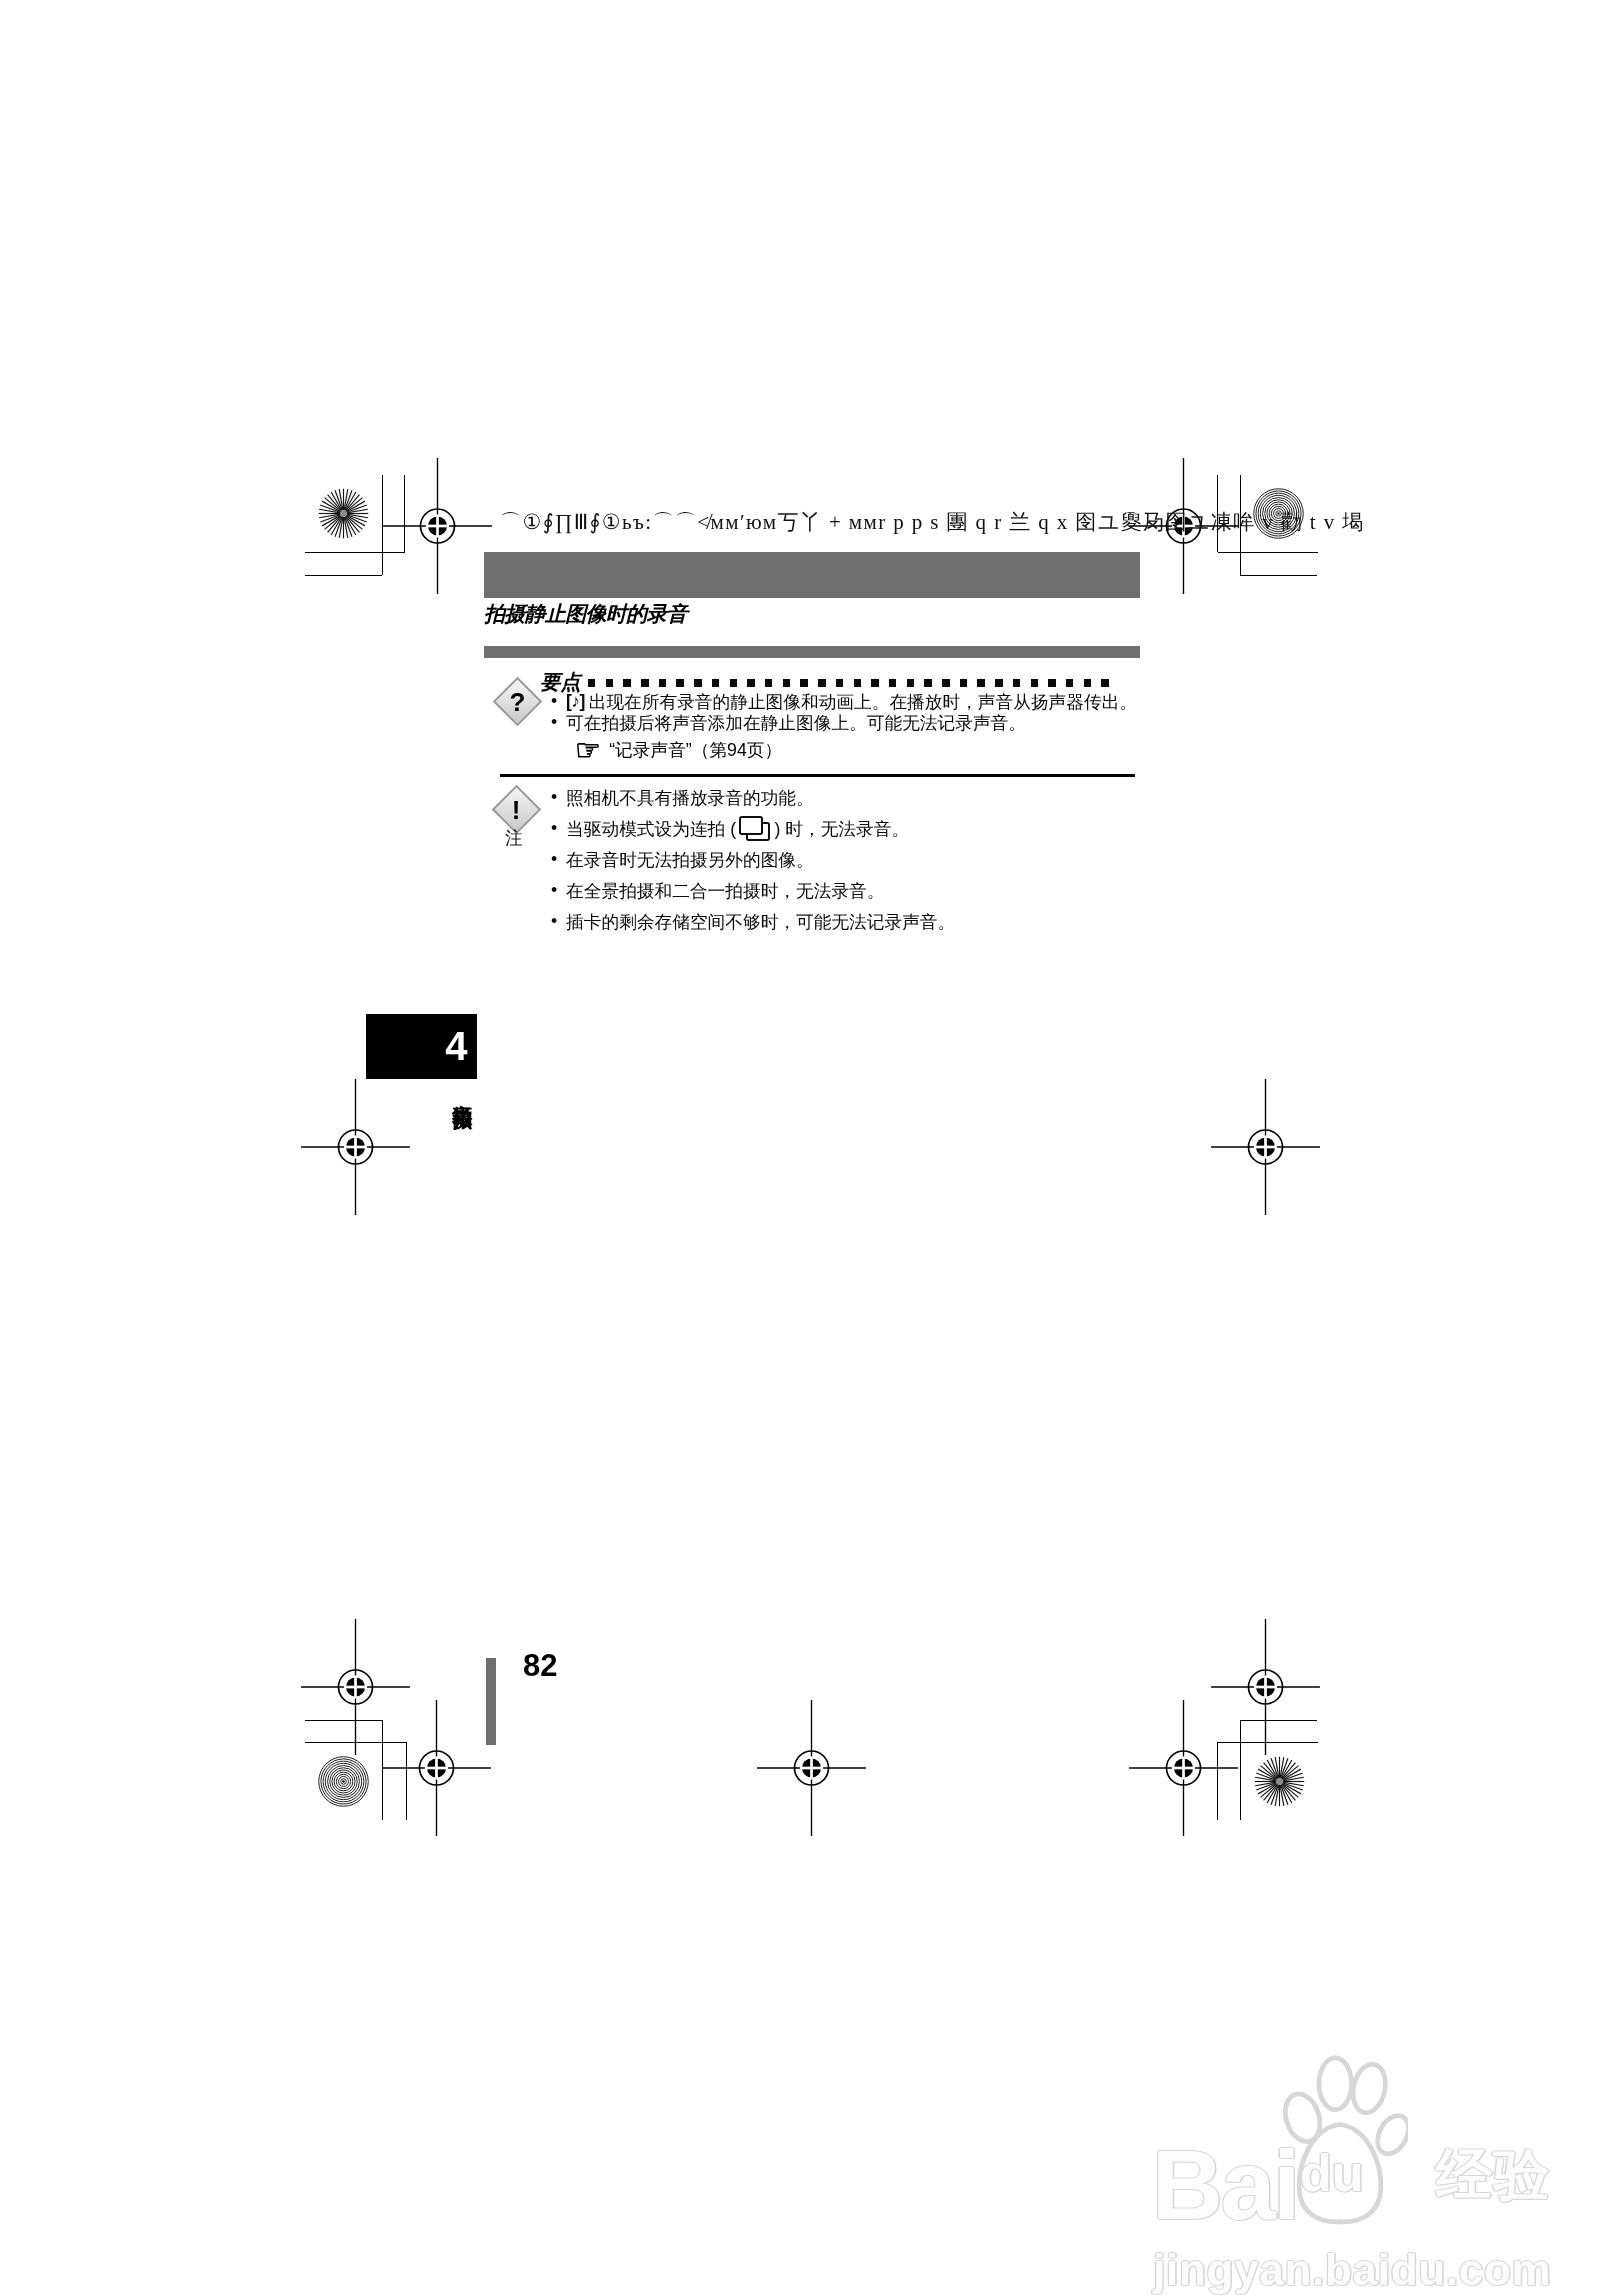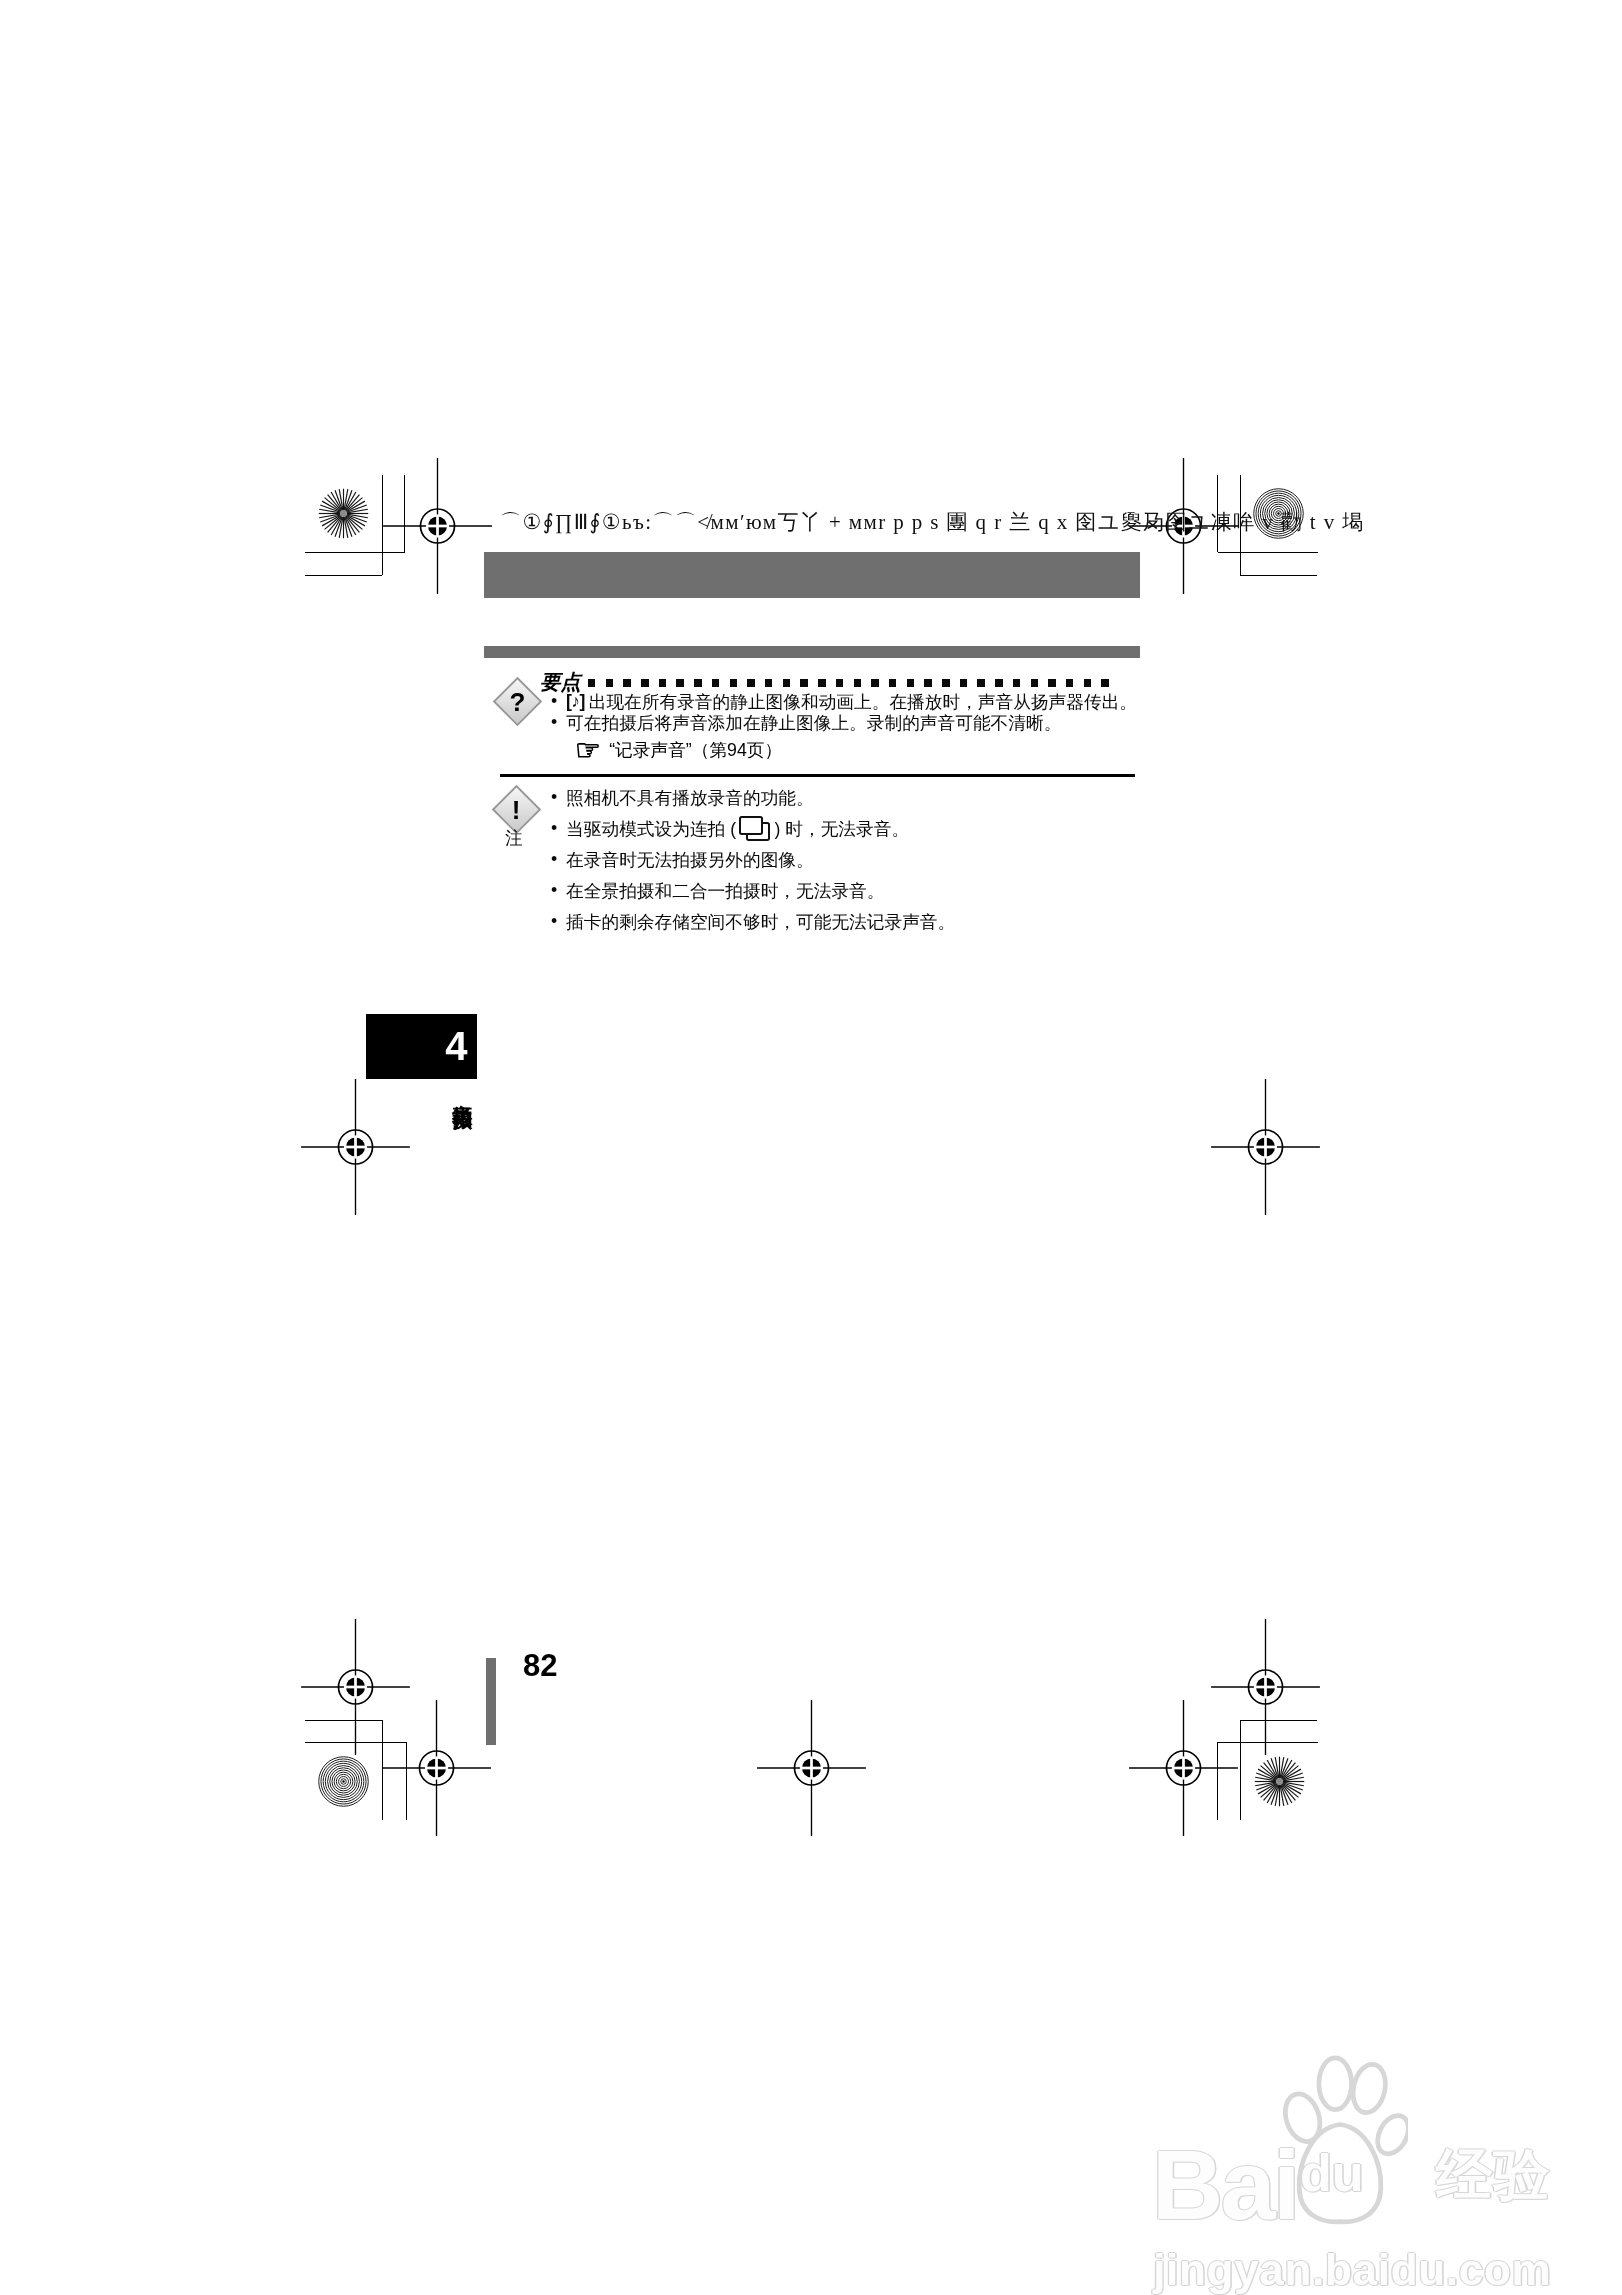--- a/index.html
+++ b/index.html
@@ -272,34 +272,35 @@
         <circle cx="40" cy="40" r="29.599999999999998" fill="none" stroke="#161616" stroke-width="1.4"></circle>
         <circle cx="40" cy="40" r="32.8" fill="none" stroke="#161616" stroke-width="1.4"></circle>
         <circle cx="40" cy="40" r="36" fill="none" stroke="#161616" stroke-width="1.4"></circle>
         <circle cx="40" cy="40" r="1.8" fill="#000"></circle>
       </svg>
     </div>
 
   <div class="abs garbled">⌒①∮∏Ⅲ∮①ьъ:⌒⌒≮мм′юм丂丫 + ммr p p s 團 q r 兰 q x 囹ユ夓夃囹ユ凍哞 v 勸 t v 堨</div>
 
   <div class="abs graybar bar-big"></div>
+  <div class="abs section-title">拍摄静止图像时的录音</div>
   <div class="abs graybar bar-thin"></div>
 
   <div class="abs diamond dia-q">
     <span>?</span>
   </div>
   <div class="abs tips-label">要点</div>
   <div class="abs dotted"></div>
   <ul class="blist tips-list" id="tips-list">
       <li>
         <span class="seg-b">[♪]</span>
         <span>出现在所有录音的静止图像和动画上。在播放时，声音从扬声器传出。</span>
       </li>
       <li>
-        <span>可在拍摄后将声音添加在静止图像上。录制的声音可能不清晰。</span>
+        <span>可在拍摄后将声音添加在静止图像上。可能无法记录声音。</span>
       </li>
     </ul>
   <div class="abs ref-line">
     <span class="hand">☞</span>
     <span>“记录声音”（第94页）</span>
   </div>
   <div class="abs rule-black"></div>
 
   <div class="abs diamond dia-n">
     <span>!</span>

